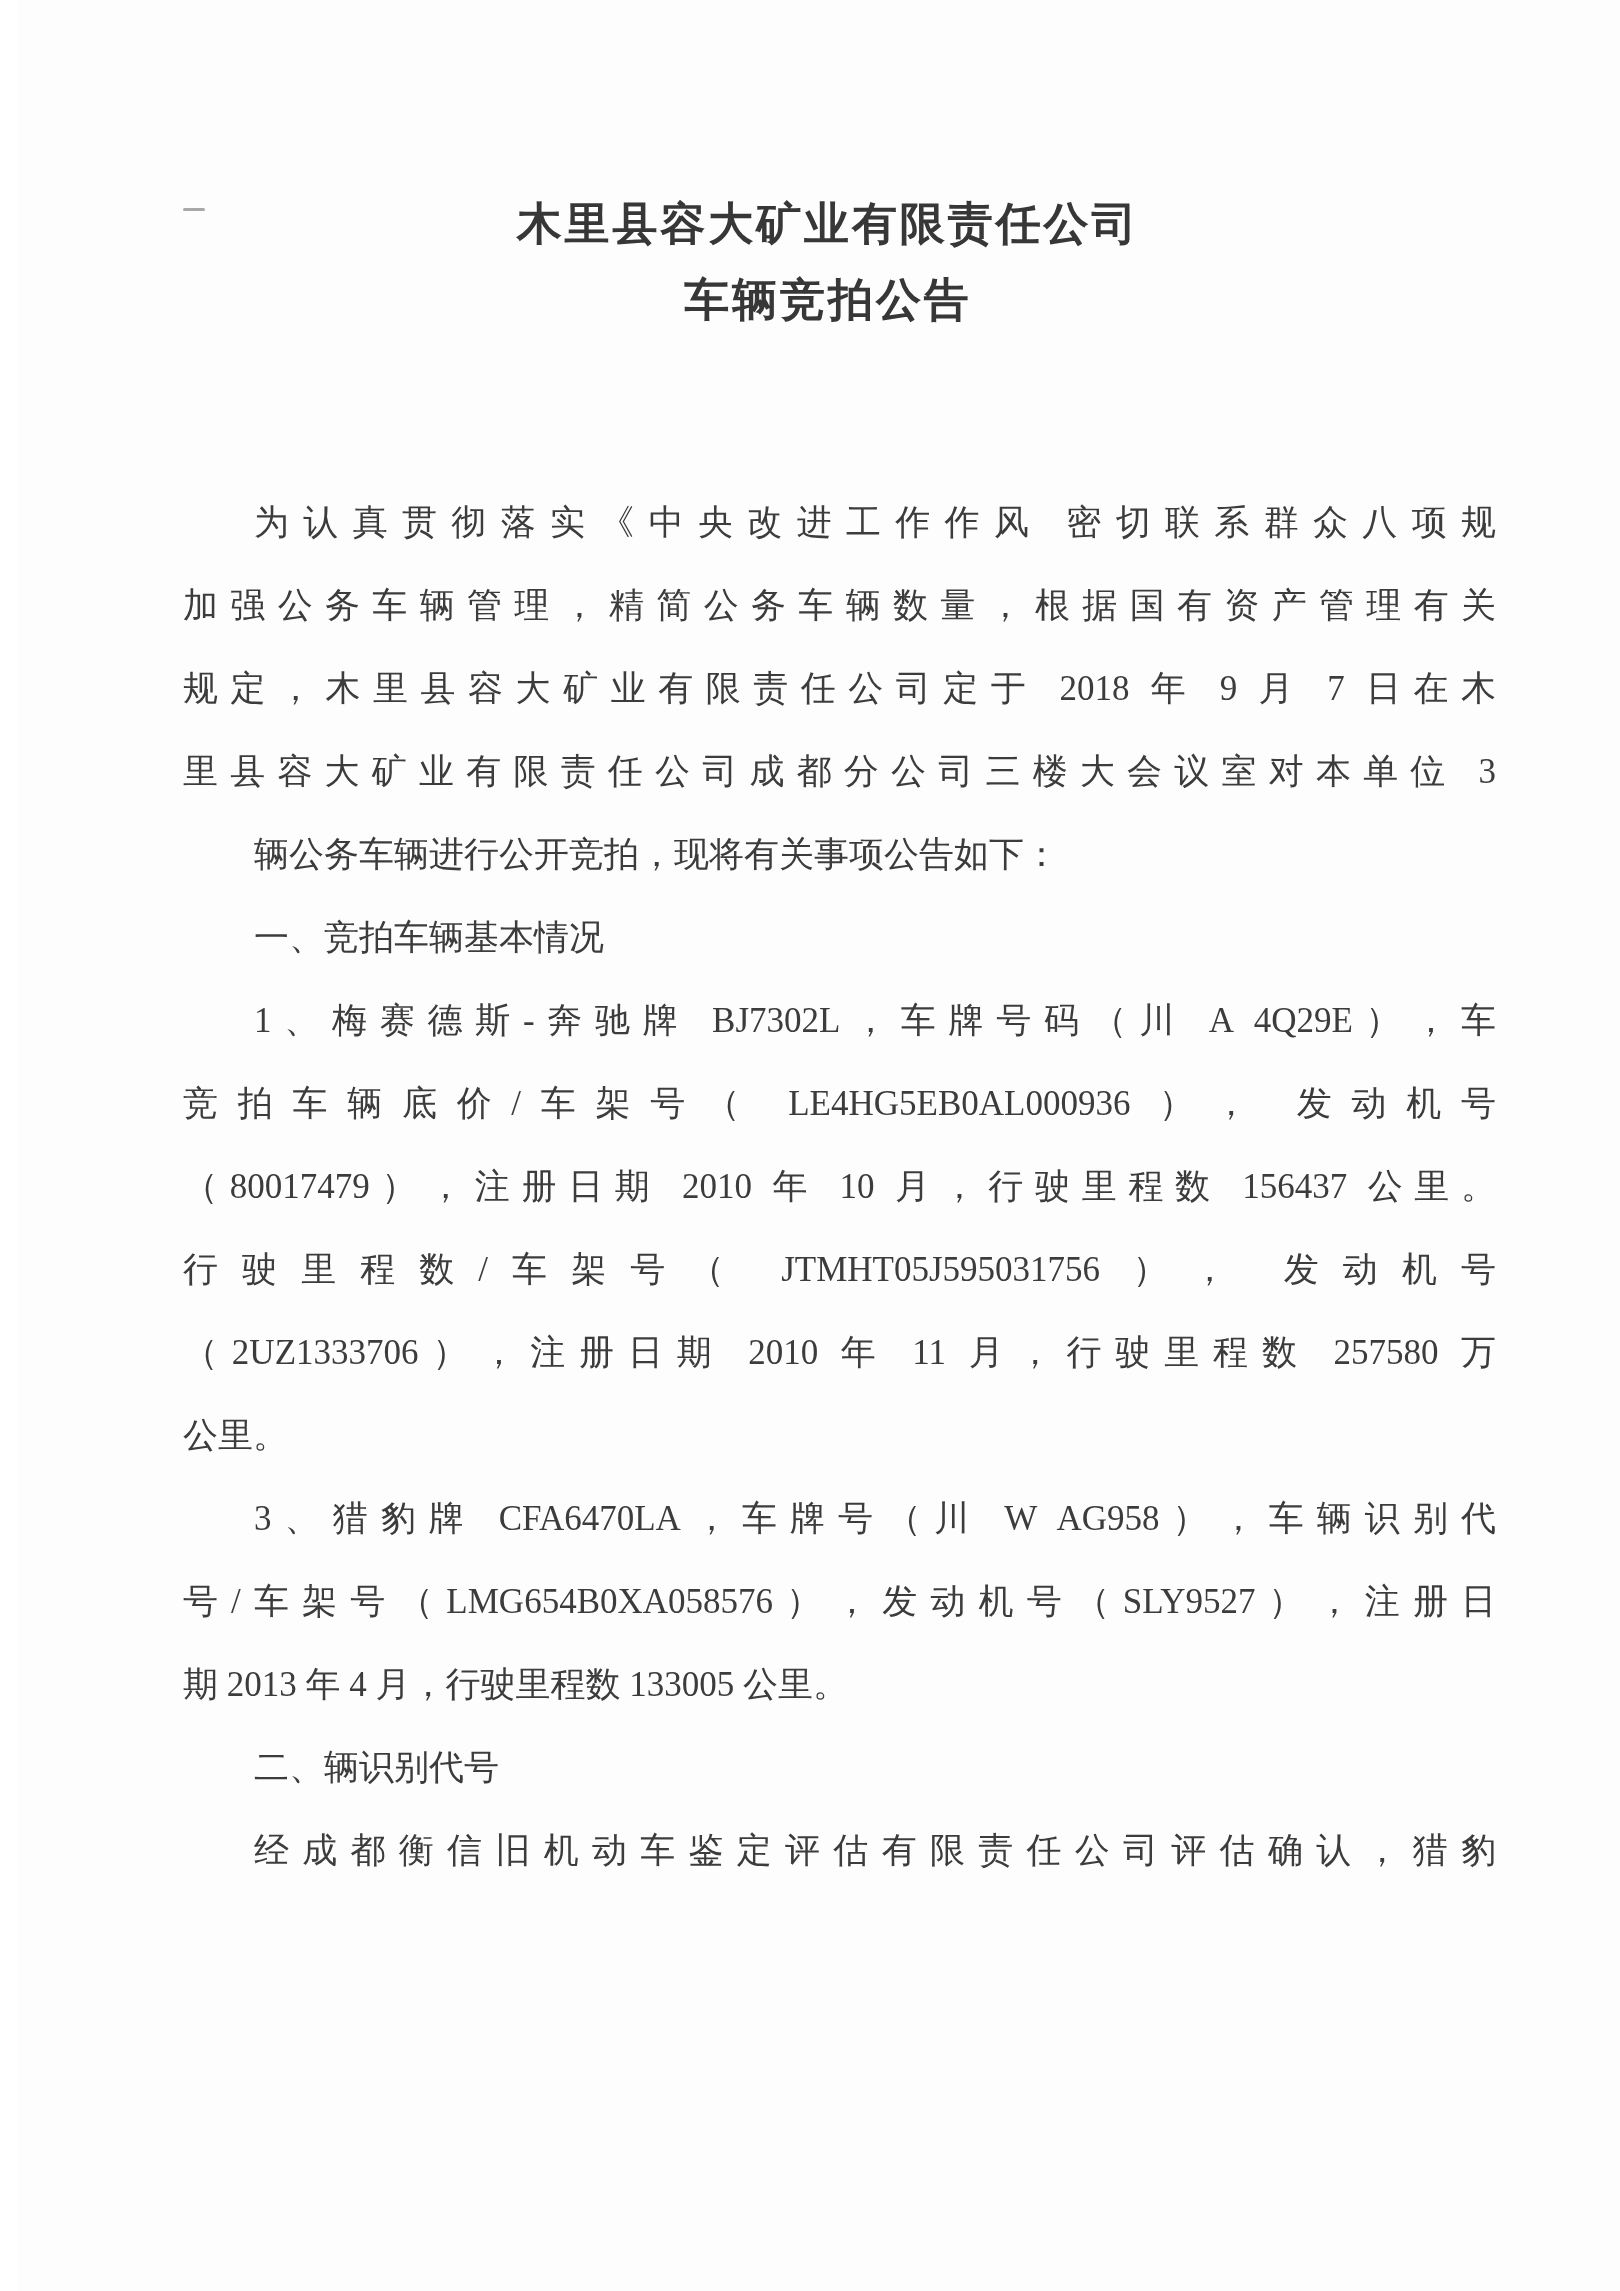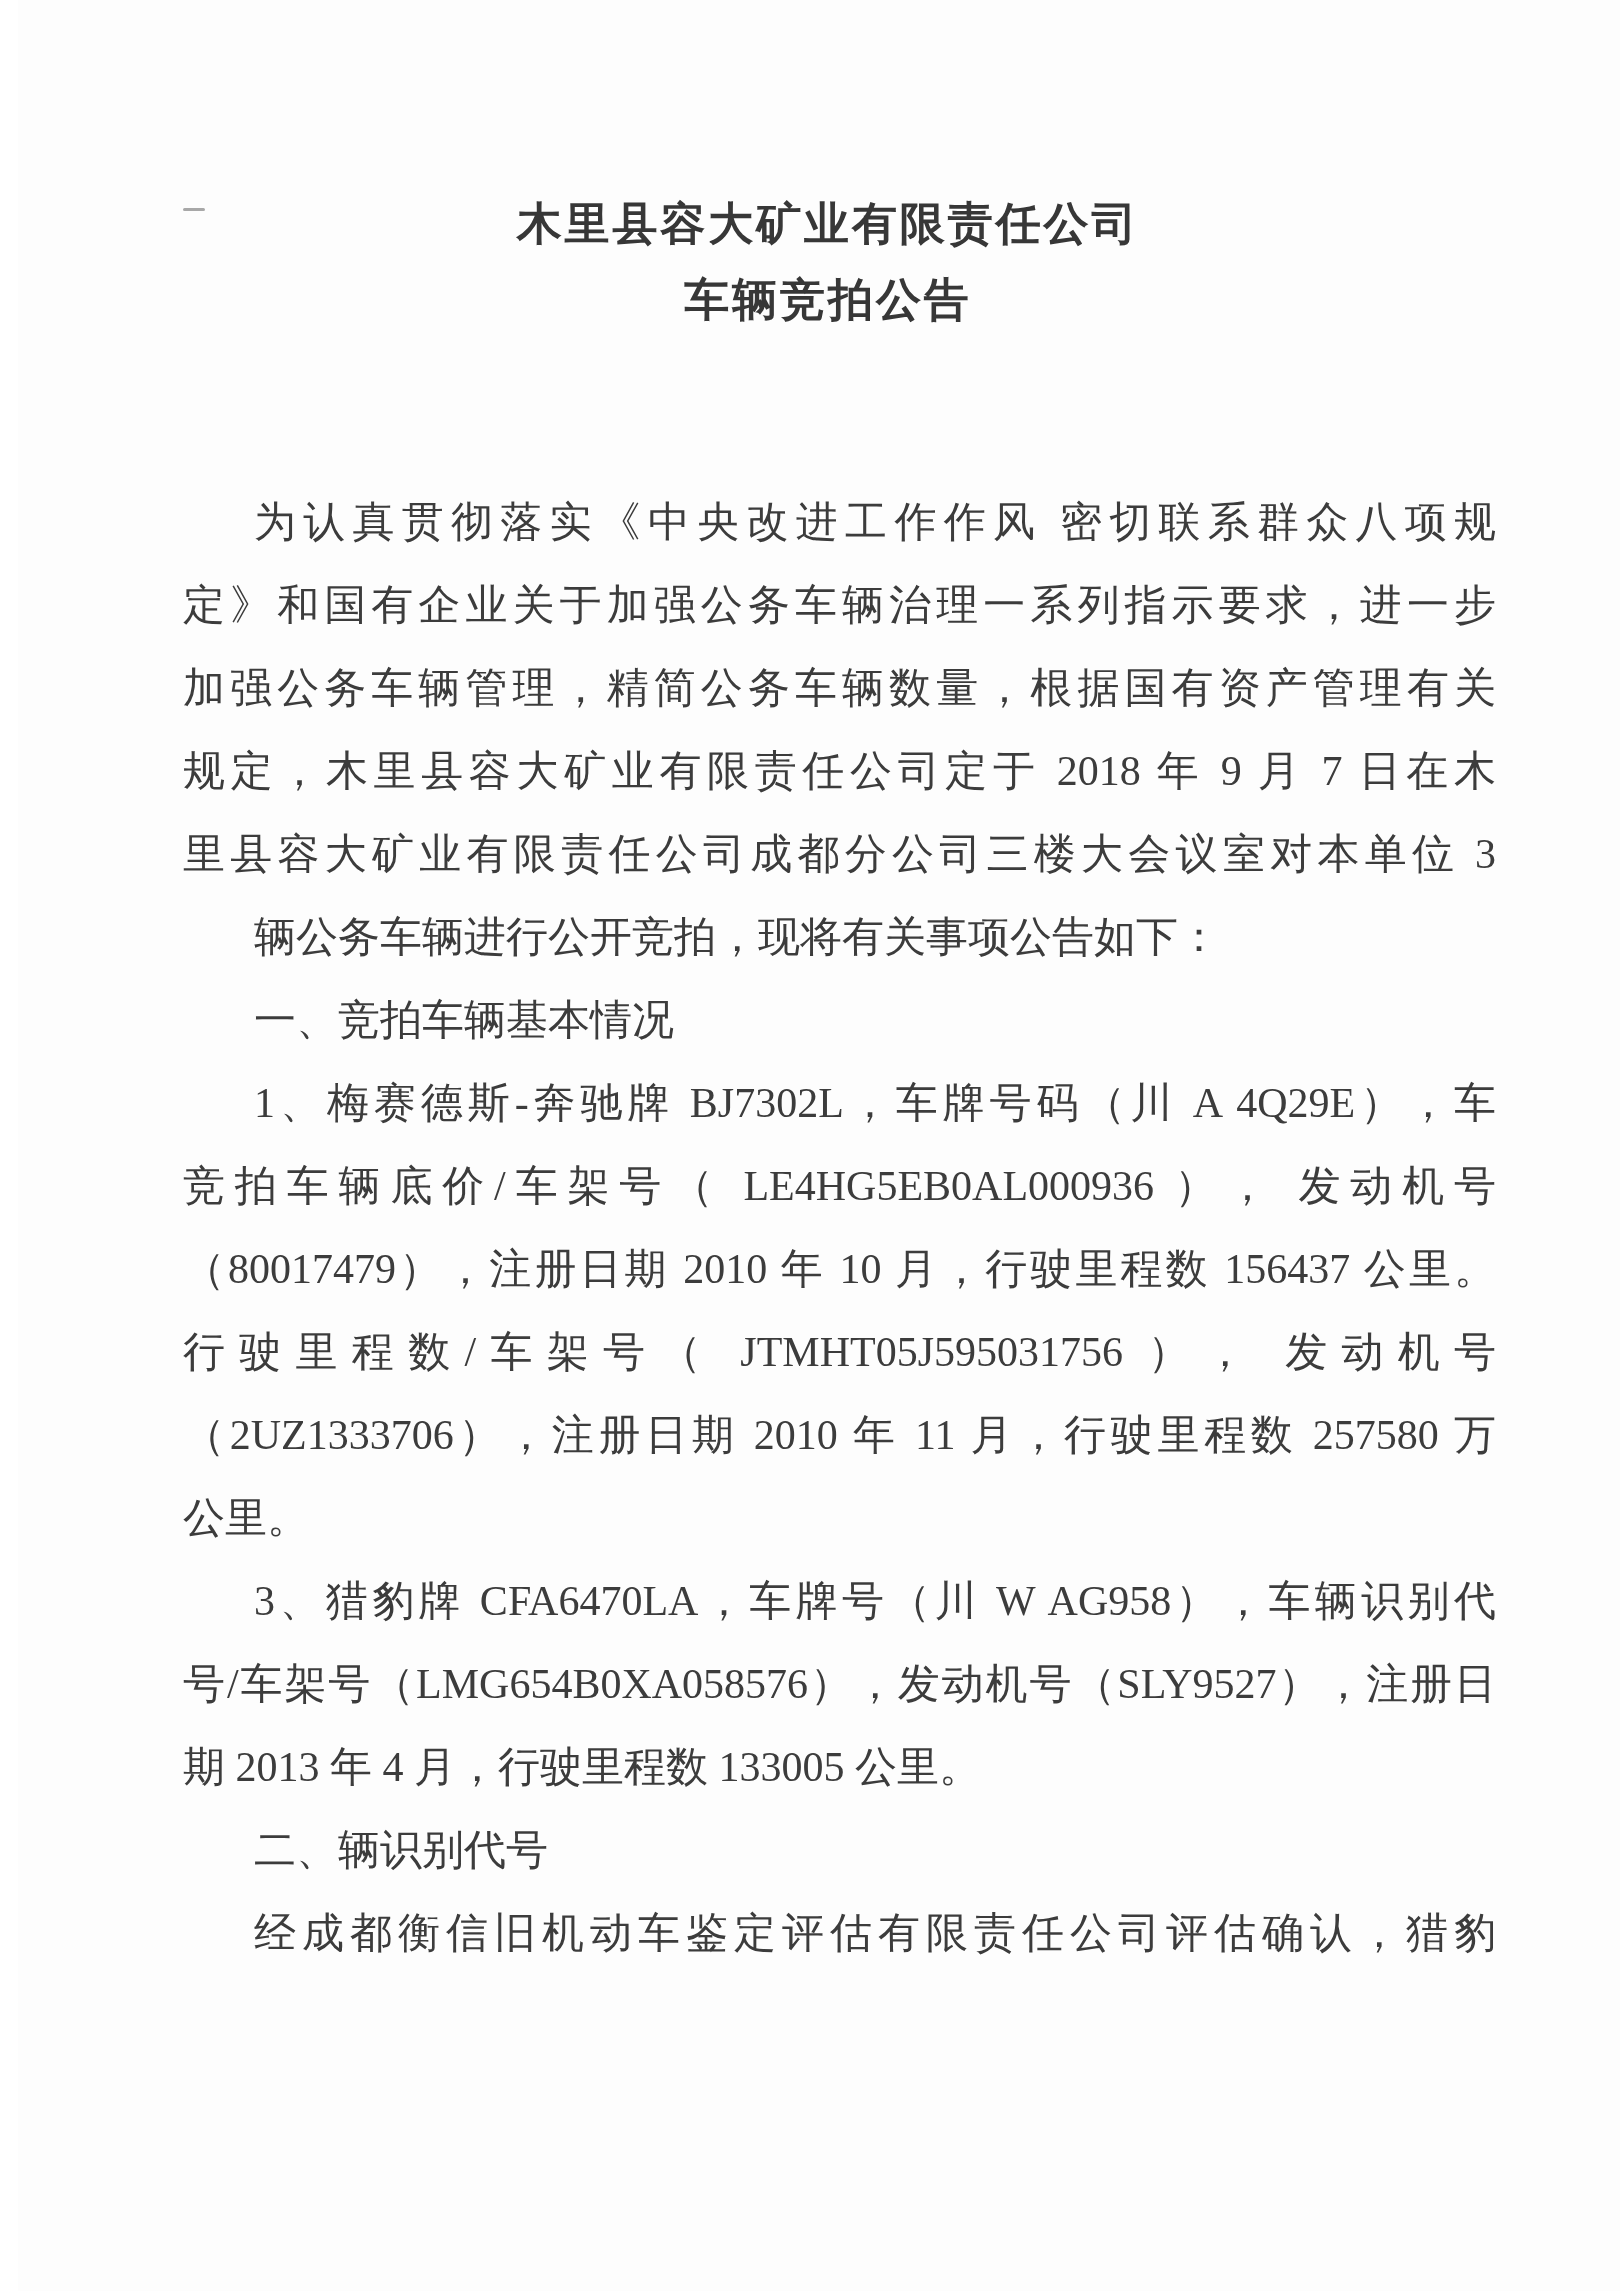--- a/index.html
+++ b/index.html
@@ -28,21 +28,21 @@
     font-weight: bold;
     letter-spacing: 2.9px;
     color: #373737;
   }
   .body-block {
     margin-top: 143px;
     margin-left: 165px;
     width: 1313px;
   }
   .line {
-    font-size: 42px;
+    font-size: 35px;
     height: 83px;
     line-height: 83px;
     text-align: left;
     color: #3c3c3c;
     overflow: hidden;
   }
   .indent {
     text-indent: 71px;
   }
   .justify {
@@ -66,21 +66,20 @@
 
   <div class="scan-artifact"></div>
 
   <div class="title-block">
     <div class="title-line">木里县容大矿业有限责任公司</div>
     <div class="title-line">车辆竞拍公告</div>
   </div>
 
   <div class="body-block">
     <div class="line indent justify">为认真贯彻落实《中央改进工作作风 密切联系群众八项规</div>
-    <div class="line justify">定》和国有企业关于加强公务车辆治理一系列指示要求，进一步</div>
     <div class="line justify">加强公务车辆管理，精简公务车辆数量，根据国有资产管理有关</div>
     <div class="line justify">规定，木里县容大矿业有限责任公司定于 2018 年 9 月 7 日在木</div>
     <div class="line justify">里县容大矿业有限责任公司成都分公司三楼大会议室对本单位 3</div>
     <div class="line indent">辆公务车辆进行公开竞拍，现将有关事项公告如下：</div>
     <div class="line indent">一、竞拍车辆基本情况</div>
     <div class="line indent justify">1、梅赛德斯-奔驰牌 BJ7302L，车牌号码（川 A 4Q29E），车</div>
     <div class="line justify">竞拍车辆底价/车架号（ LE4HG5EB0AL000936 ）， 发动机号</div>
     <div class="line justify">（80017479），注册日期 2010 年 10 月，行驶里程数 156437 公里。</div>
     <div class="line justify">行驶里程数/车架号（ JTMHT05J595031756 ）， 发动机号</div>
     <div class="line justify">（2UZ1333706），注册日期 2010 年 11 月，行驶里程数 257580 万</div>

